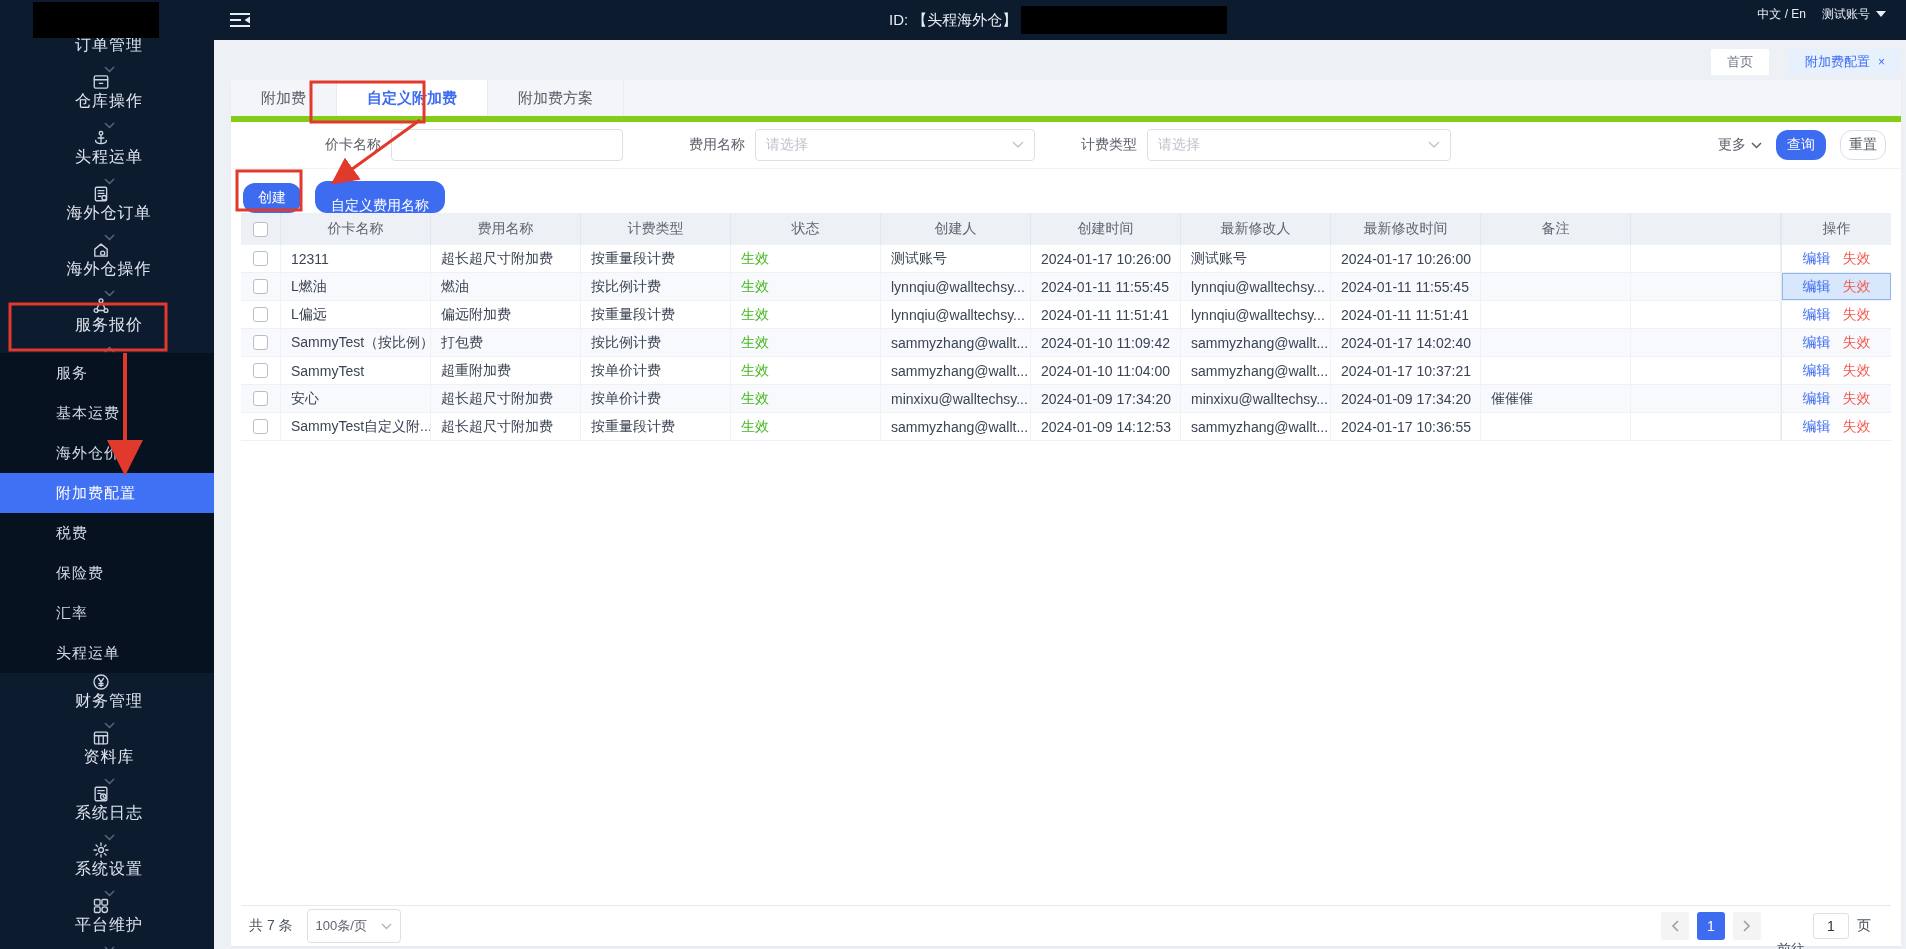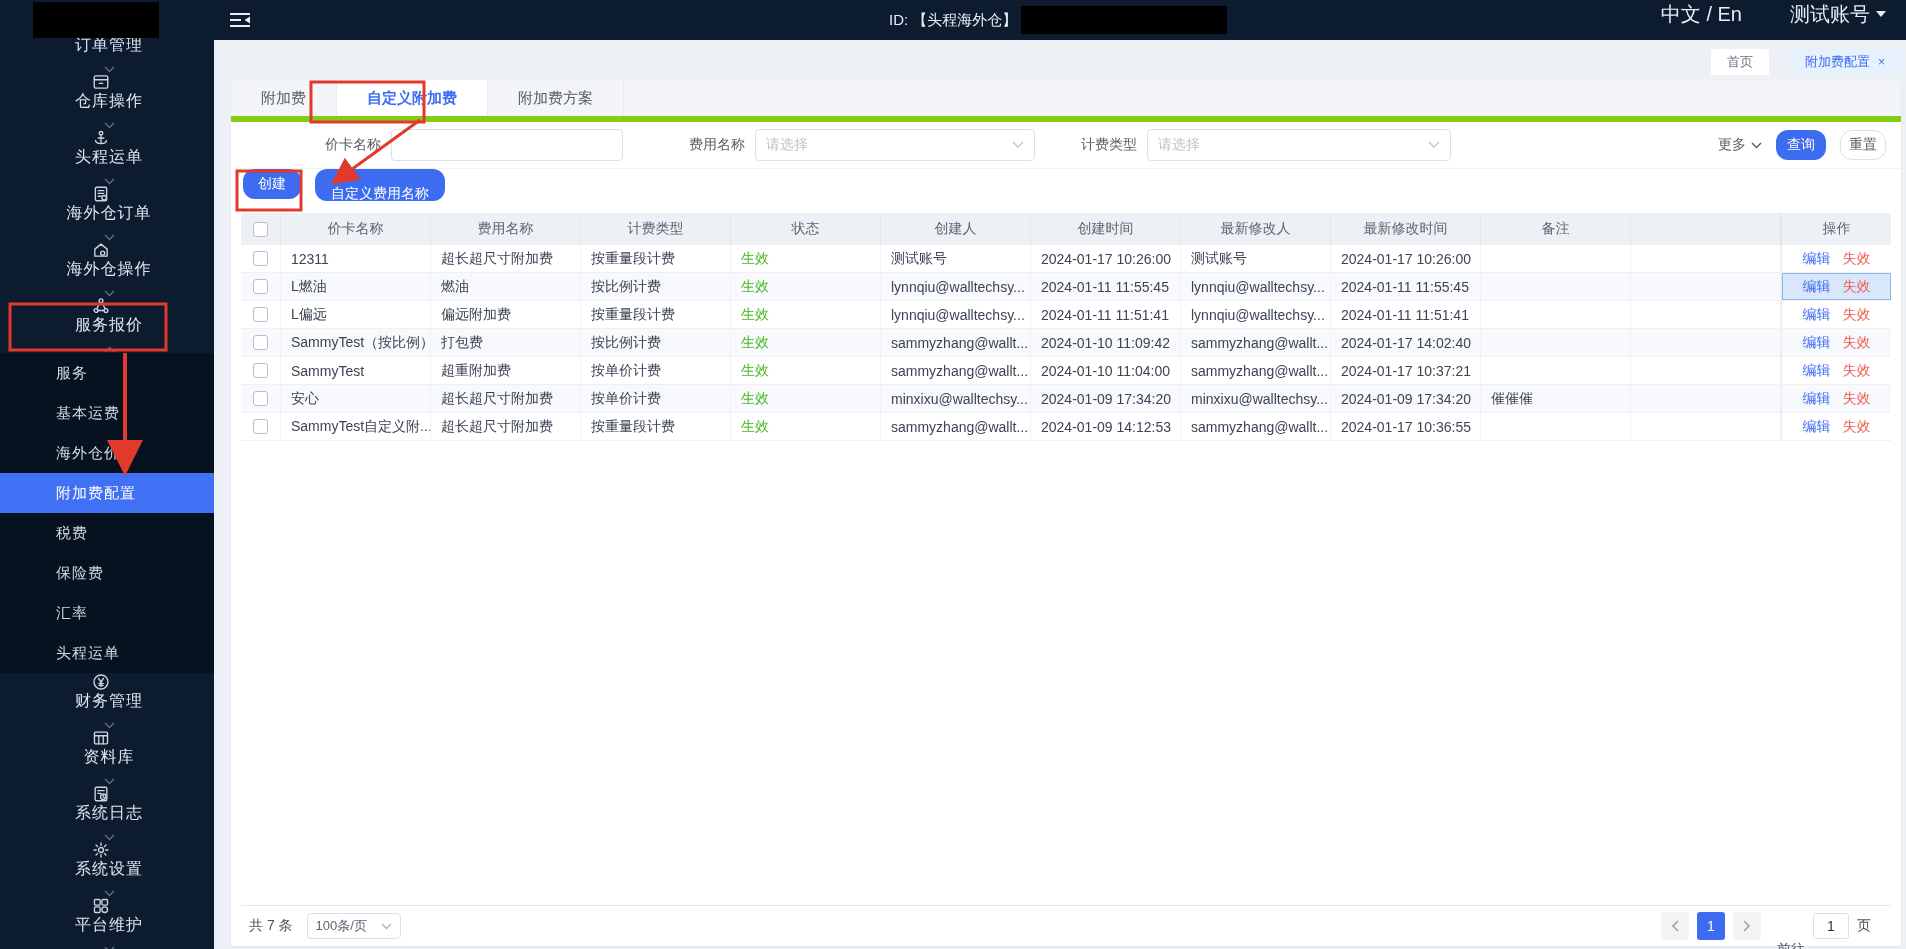--- a/index.html
+++ b/index.html
@@ -4,21 +4,21 @@
 <style>
   * { margin:0; padding:0; box-sizing:border-box; }
   html,body { width:1906px; height:949px; overflow:hidden; }
   body { font-family:"Liberation Sans","DejaVu Sans",sans-serif; background:#edf0f5; position:relative; color:#333; }
 
   
   .topbar { position:absolute; left:214px; top:0; width:1692px; height:40px; background:#0d1b2f; display:flex; align-items:center; color:#e8edf4; }
   .collapse-btn { margin-left:15px; cursor:pointer; display:flex; align-items:center; }
   .id-cluster { position:absolute; left:675px; top:0; height:40px; display:flex; align-items:center; gap:4px; font-size:15px; }
   .redact-header { width:206px; height:28px; background:#000; }
-  .topbar-right { position:absolute; right:20px; top:0; height:28px; display:flex; align-items:center; gap:48px; font-size:20px; }
+  .topbar-right { position:absolute; right:20px; top:0; height:28px; display:flex; align-items:center; gap:16px; font-size:12px; }
   .lang-switch { cursor:pointer; }
   .account { display:flex; align-items:center; gap:6px; cursor:pointer; }
   .caret-down { width:0; height:0; border-left:5px solid transparent; border-right:5px solid transparent; border-top:6px solid #e8edf4; }
 
   
   .sidebar { position:absolute; left:0; top:0; width:214px; height:949px; background:#0d1b2f; overflow:hidden; }
   .logo-redact { position:absolute; left:33px; top:2px; width:126px; height:36px; background:#000; z-index:6; }
   .menu { position:absolute; top:17px; left:0; width:100%; }
   .menu-item { height:56px; display:flex; align-items:center; padding:0 18px 0 22px; color:#dfe5ee; font-size:16px; cursor:pointer;flex-direction:column; }
   .menu-item .mi-icon { width:18px; height:18px; margin-right:16px; flex:none; display:flex; align-items:center; }
@@ -53,21 +53,21 @@
   .grp2 { margin-left:66px; } .grp3 { margin-left:46px; }
   .filters-right { margin-left:auto; display:flex; align-items:center; gap:14px; padding-right:15px; }
   .more-link { display:flex; align-items:center; gap:5px; color:#5a6068; cursor:pointer; }
   .btn { border:none; border-radius:12px; font-size:14px; cursor:pointer; font-family:inherit; }
   .btn-primary { background:#3e6cf0; color:#fff; }
   .btn-plain { background:#fff; color:#5a6068; border:1px solid #dcdfe6; }
   .btn-search { width:50px; height:30px; }
   .btn-reset { width:46px; height:30px; }
 
   
-  .toolbar { height:44px; display:flex; align-items:flex-start; gap:14px; padding-left:12px; flex:none; }
+  .toolbar { height:44px; display:flex; align-items:flex-end; gap:14px; padding-left:12px; flex:none; }
   .btn-create { width:58px; height:30px; }
   .btn-custom-fee { padding:16px 16px; height:30px; }
 
   
   .table-zone { flex:1; margin:0 10px; border-bottom:1px solid #e6e9ef; overflow:hidden; display:flex; flex-direction:column; }
   .thead { height:32px; background:#edf0f5; display:flex; align-items:center; flex:none; font-size:14px; color:#5f6470; }
   .th { display:flex; align-items:center; justify-content:center; height:100%; border-right:1px solid #e3e6ec; white-space:nowrap; overflow:hidden; }
   .th:last-child { border-right:none; }
   .trow { height:28px; display:flex; align-items:center; border-bottom:1px solid #eef0f4; font-size:14px; color:#3c4453; background:#fff; }
   .trow:nth-child(even) { background:#f7f9fc; }
@@ -79,21 +79,21 @@
   .w-op { width:110px; flex:none; justify-content:center; gap:12px; border-left:1px solid #e6e9ef; }
   .thead .w-op { border-left:1px solid #e3e6ec; }
   .checkbox { width:15px; height:15px; border:1px solid #b8bdc7; border-radius:3px; background:#fff; cursor:pointer; }
   .status-ok { color:#44b81d; }
   .link-edit { color:#3e6cf0; cursor:pointer; }
   .link-disable { color:#f25b52; cursor:pointer; }
   .op-hl { background:#d8e7fb; box-shadow:inset 0 0 0 1px #8fb6ea; }
 
   
   .pagination { height:40px; flex:none; display:flex; align-items:center; font-size:14px; color:#4a515c; padding:0 30px 0 18px; }
-  .page-size { margin-left:14px; width:94px; height:26px; border:1px solid #dcdfe6; border-radius:4px; display:flex; align-items:center; justify-content:space-between; padding:8px 8px; color:#5f6470; font-size:13px; cursor:pointer; }
+  .page-size { margin-left:14px; width:94px; height:26px; border:1px solid #dcdfe6; border-radius:4px; display:flex; align-items:center; justify-content:space-between; padding:16px 8px; color:#5f6470; font-size:13px; cursor:pointer; }
   .pag-right { margin-left:auto; display:flex; align-items:center; gap:8px; }
   .pg-btn { width:28px; height:28px; border-radius:3px; background:#f4f4f5; color:#7a818c; display:flex; align-items:center; justify-content:center; cursor:pointer; font-size:14px; }
   .pg-btn.current { background:#3e6cf0; color:#fff; }
   .goto-label { margin-left:8px;margin-top:48px; }
   .goto-input { width:36px; height:26px; border:1px solid #dcdfe6; border-radius:3px; text-align:center; font-size:14px; color:#333; outline:none; }
 
   
   .anno { position:absolute; inset:0; width:1906px; height:949px; z-index:60; pointer-events:none; }
 </style>
 </head>

